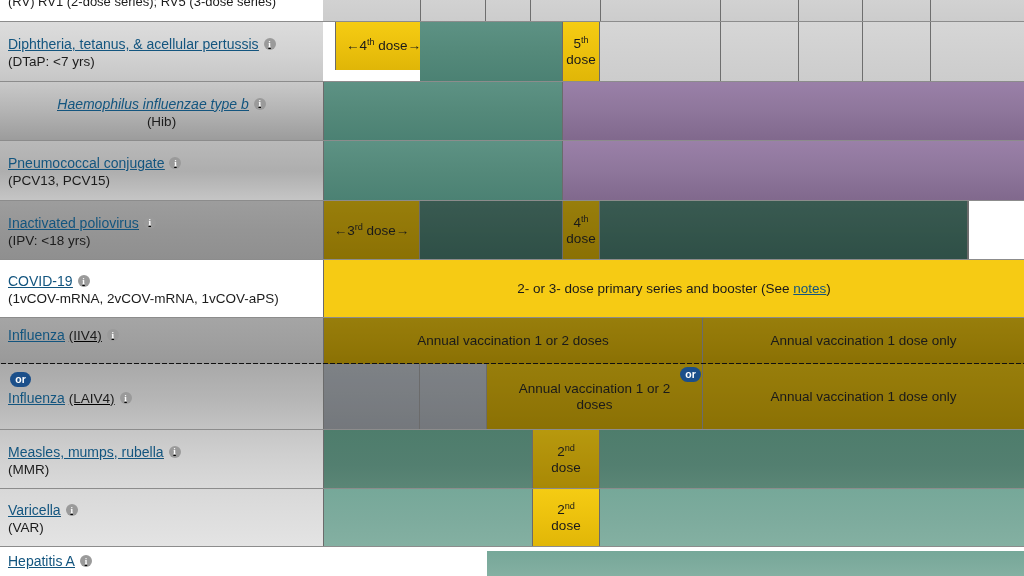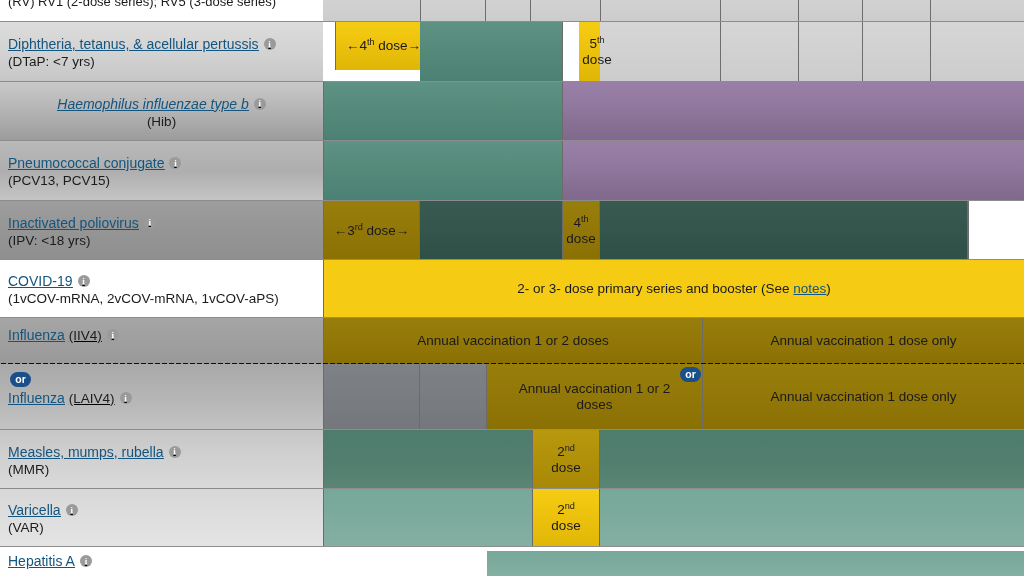--- a/index.html
+++ b/index.html
@@ -260,21 +260,21 @@
       <span class="infoicon">i</span>
     </div>
   </div>
 
   <div class="cell c-gray" style="left:323px;top:-16px;width:701px;height:38px;"></div>
 
   <div class="cell c-yellow bl br" style="left:323px;top:22px;width:97px;height:48px;margin-left:12px;">
     <span class="celltext">←4<sup>th</sup> dose→</span>
   </div>
   <div class="cell c-green br" style="left:420px;top:22px;width:143px;height:60px;"></div>
-  <div class="cell c-yellow br" style="left:563px;top:22px;width:37px;height:60px;margin-left:16px;">
+  <div class="cell c-yellow br" style="left:563px;top:22px;width:37px;height:60px;">
     <span class="celltext">5<sup>th</sup><br>dose</span>
   </div>
   <div class="cell c-gray" style="left:600px;top:22px;width:424px;height:60px;"></div>
 
   <div class="cell c-green bl br" style="left:323px;top:82px;width:240px;height:59px;"></div>
   <div class="cell c-purple" style="left:563px;top:82px;width:461px;height:59px;"></div>
 
   <div class="cell c-green bl br" style="left:323px;top:141px;width:240px;height:60px;"></div>
   <div class="cell c-purple" style="left:563px;top:141px;width:461px;height:60px;"></div>
 

